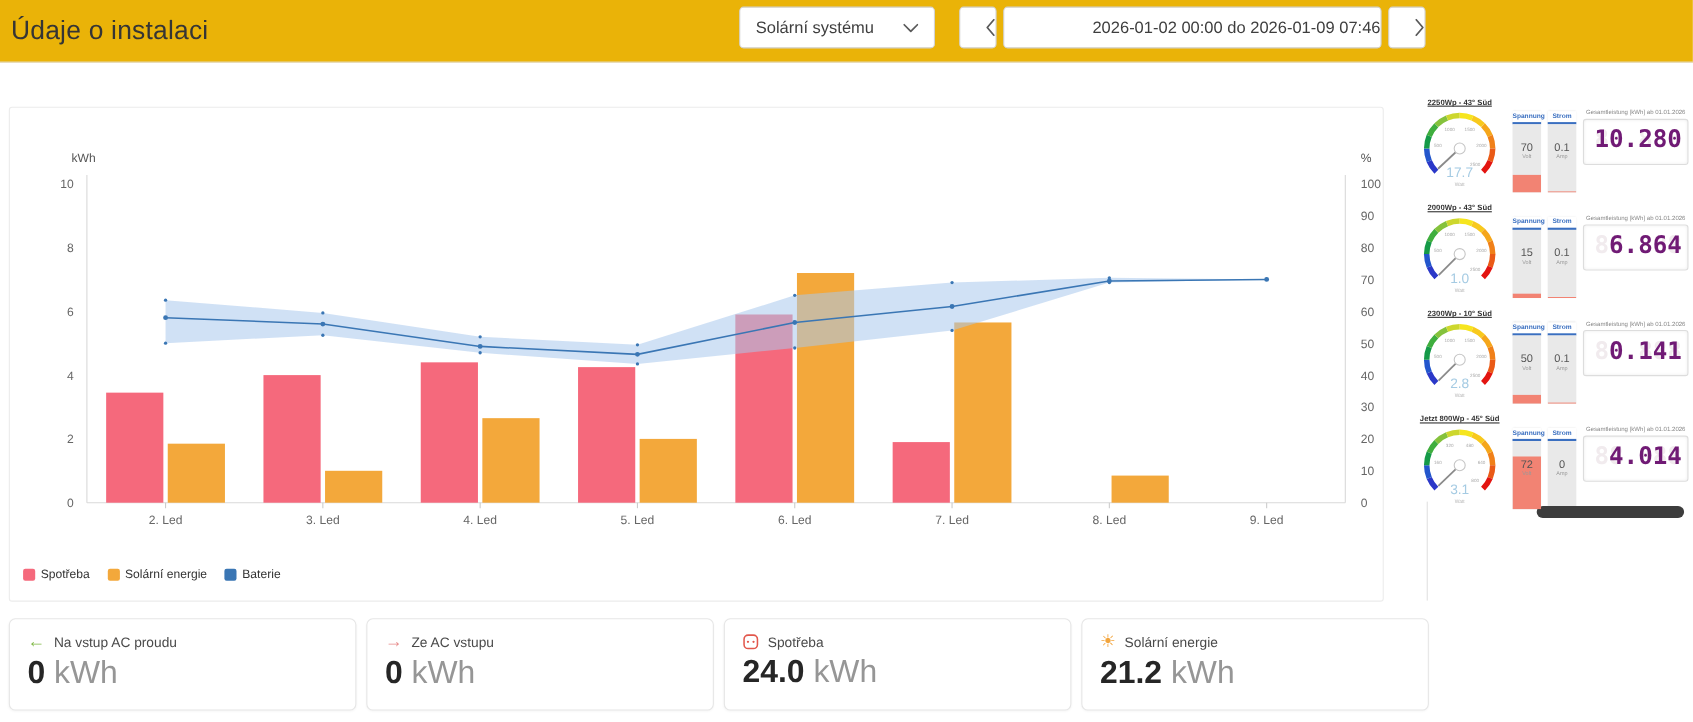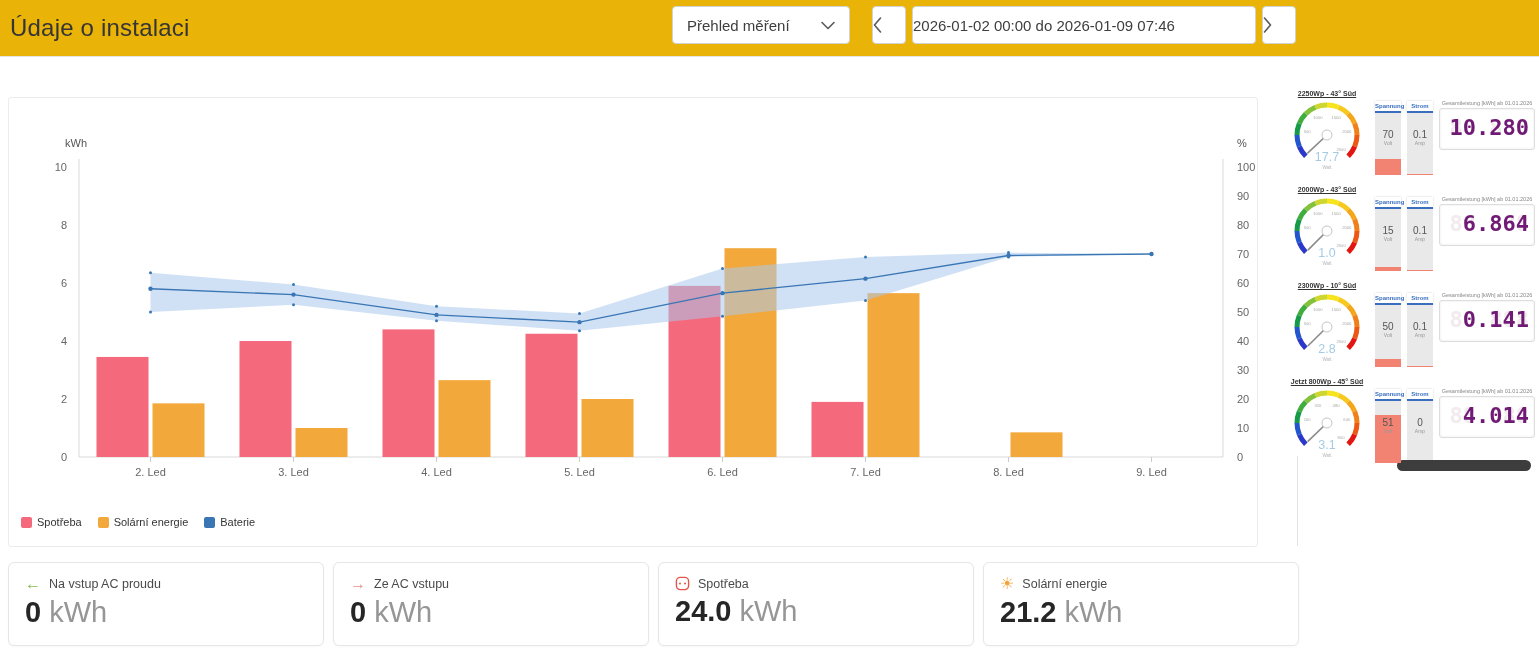--- a/index.html
+++ b/index.html
@@ -6,21 +6,21 @@
   body{width:1539px;height:656px;position:relative;overflow:hidden;
        font-family:"Liberation Sans",sans-serif;color:#333;}
 
   
   .header{position:absolute;left:0;top:0;width:100%;height:56px;background:#eab308;
           border-bottom:1px solid #e4e4e4;}
   .page-title{position:absolute;left:10px;top:0;height:56px;display:flex;align-items:center;
               font-size:24px;color:#353535;letter-spacing:.2px;}
   .controls{position:absolute;top:6px;right:243px;display:flex;height:38px;}
   .ctrl{border:1px solid #d2d2d2;border-radius:4px;background:#fff;display:flex;
-        align-items:center;justify-content:flex-start;font-size:15px;color:#3e3e3e;
+        align-items:center;justify-content:flex-end;font-size:15px;color:#3e3e3e;
         box-sizing:border-box;}
   .view-select{width:178px;justify-content:space-between;padding:0 14px;margin-right:22px;cursor:pointer;}
   .nav-btn{width:34px;cursor:pointer;}
   .date-box{width:344px;margin:0 6px;cursor:pointer;}
   .chev{stroke:#5a5a5a;stroke-width:1.6;fill:none;stroke-linecap:round;stroke-linejoin:round;}
 
   
   .chart-card{position:absolute;left:8px;top:97px;width:1250px;height:450px;background:#fff;
               border:1px solid #ececec;border-radius:3px;box-sizing:border-box;}
   #chart-host{position:absolute;left:0;top:0;right:0;bottom:0;}
@@ -65,21 +65,21 @@
   .card-value{margin-top:4px;font-size:29px;font-weight:bold;color:#262626;}
   .card-value .unit{font-weight:400;color:#969696;margin-left:8px;}
 </style>
 </head>
 <body>
 
 <div class="header">
   <div class="page-title">Údaje o instalaci</div>
   <div class="controls">
     <div class="ctrl view-select">
-      <span>Přehled měření</span>
+      <span>Solární systému</span>
       <span class="card-icon">
         <svg width="14" height="9" viewBox="0 0 14 9">
             <polyline class="chev" points="1,1.5 7,7.5 13,1.5"></polyline>
           </svg>
       </span>
     </div>
     <div class="ctrl nav-btn">
       <span class="card-icon">
         <svg width="9" height="16" viewBox="0 0 9 16">
             <polyline class="chev" points="7.5,1 1.5,8 7.5,15"></polyline>
@@ -373,21 +373,21 @@
             <text x="56.1" y="53.6" text-anchor="middle" font-size="4.2" fill="#aaa">800</text>
             <line x1="42" y1="38" x2="22.6" y2="56.7" stroke="#8a8a8a" stroke-width="1.6"></line>
             <circle cx="42" cy="38" r="5" fill="#fff" stroke="#c6c6c6"></circle>
             <text x="42" y="64" text-anchor="middle" font-size="12.5" fill="#a5cbe3">3.1</text>
             <text x="42" y="72" text-anchor="middle" font-size="4.5" fill="#b5b5b5">Watt</text>
           </svg>
         </div>
         <div class="vbar">
           <div class="vbar-head">Spannung</div>
           <div class="vbar-body">
-            <span class="vbar-val">51</span>
+            <span class="vbar-val">72</span>
             <span class="vbar-unit">Volt</span>
             <div class="vbar-fill" style="height: 78%;"></div>
           </div>
         </div>
         <div class="vbar">
           <div class="vbar-head">Strom</div>
           <div class="vbar-body">
             <span class="vbar-val">0</span>
             <span class="vbar-unit">Amp</span>
             <div class="vbar-fill" style="height: 0%;"></div>

